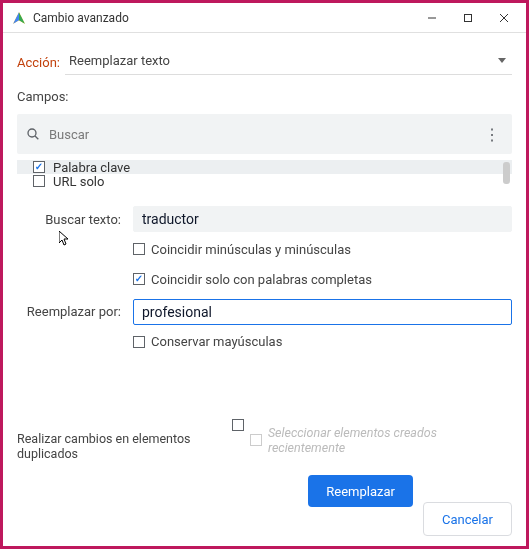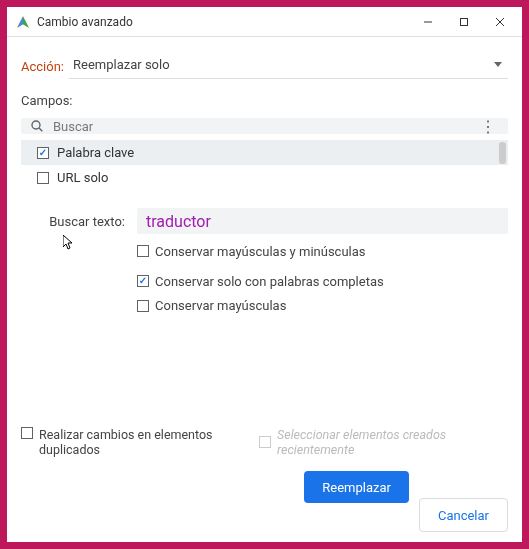--- a/index.html
+++ b/index.html
@@ -1,71 +1,71 @@
 <!DOCTYPE html>
 <html><head>
 <meta charset="utf-8">
 <style>
   * { box-sizing: border-box; margin: 0; padding: 0; font-family: "Segoe UI", Roboto, Arial, sans-serif; }
   body { background: #f0f0f0; width: 529px; height: 549px; overflow: hidden; }
-  .window { background: #fff; width: 529px; height: 549px; border: 7px solid #be185d; display: flex; flex-direction: column; }
+  .window { background: #fff; width: 529px; height: 549px; border: 3px solid #be185d; display: flex; flex-direction: column; }
 
   .titlebar { display: flex; align-items: center; height: 30px; padding: 0 4px; border-bottom: 1px solid #e0e0e0; }
   .titlebar .logo { width: 16px; height: 16px; margin-left: 4px; margin-right: 6px; display:inline-flex; align-items:center; justify-content:center;}
   .titlebar .title { font-size: 12px; color: #333; flex: 1; }
   .titlebar .winbtn { width: 36px; height: 28px; display: inline-flex; align-items: center; justify-content: center; color: #555; font-size: 12px; cursor: pointer; }
 
   .content { flex: 1; padding: 12px 14px 10px 14px; display: flex; flex-direction: column; position: relative; }
 
   .row { display: flex; align-items: center; margin-bottom: 10px; }
   .lbl { font-size: 13px; color: #c2410c; }
 
   .action-row { margin-top: 4px; margin-bottom: 14px; }
   .action-row .lbl { width: 48px; }
   .action-select { flex: 1; display: flex; align-items: center; justify-content: space-between; padding: 4px 6px 6px 4px; border-bottom: 1px solid #ddd; cursor: pointer; }
   .action-select .val { font-size: 13px; color: #444; }
   .caret { width: 0; height: 0; border-left: 4px solid transparent; border-right: 4px solid transparent; border-top: 5px solid #666; }
 
   .campos-lbl { font-size: 13px; color: #444; margin-bottom: 10px; }
 
-  .search-row { display: flex; align-items: center; background: #f1f3f4; height: 16px; border-radius: 2px; padding: 0 8px; }
+  .search-row { display: flex; align-items: center; background: #f1f3f4; height: 40px; border-radius: 2px; padding: 0 8px; }
   .search-row input { flex: 1; background: transparent; border: none; outline: none; font-size: 13px; color: #555; padding-left: 8px; }
   .search-row input::placeholder { color: #7a7a7a; }
   .search-icon { color: #5f6368; display:inline-flex; }
   .kebab { color: #5f6368; font-size: 16px; padding: 0 4px; cursor:pointer; letter-spacing:0; }
 
   .list-area { position: relative; margin-top: 6px; }
-  .list-row { display: flex; align-items: center; font-size: 13px; color: #333; padding: 5px 10px 5px 16px; height: 25px; }
+  .list-row { display: flex; align-items: center; font-size: 13px; color: #333; padding: 5px 10px 5px 16px; height: 14px; }
   .list-row.header { background: #eceff1; }
   .list-row .chk { margin-right: 8px; cursor:pointer; }
   .scroll-ind { position: absolute; right: 2px; top: 2px; width: 7px; height: 22px; background: #ccc; border-radius: 3px; }
 
   .sel-row { display: flex; align-items: center; margin-top: 8px; font-size: 13px; color: #444; }
   .sel-row .count { margin-right: 14px; }
   .sel-row label { display: inline-flex; align-items: center; cursor: pointer; }
 
   .cursor-arrow { position: absolute; left: 56px; top: 198px; font-size: 14px; color: #000; pointer-events:none;}
 
   .form-row { display: flex; align-items: center; margin-top: 6px; }
   .form-row.first { margin-top: 18px; }
   .form-lbl { width: 116px; text-align: right; font-size: 13px; color: #444; padding-right: 12px; }
-  .form-input { flex: 1; background: #f1f3f4; border: 1px solid #f1f3f4; border-radius: 2px; height: 26px; padding: 0 8px; font-size: 16px; color: #a21caf; outline: none; }
+  .form-input { flex: 1; background: #f1f3f4; border: 1px solid #f1f3f4; border-radius: 2px; height: 26px; padding: 0 8px; font-size: 14px; color: #0f172a; outline: none; }
   .form-input.active { border: 1px solid #1a73e8; background: #fff; }
 
   .opt-row { margin-left: 116px; margin-top: 8px; }
   .opt-row label { font-size: 13px; color: #444; display: inline-flex; align-items: center; cursor: pointer; }
 
   .chkbox { width:12px; height:12px; border:1px solid #5f6368; display:inline-flex; align-items:center; justify-content:center; font-size:10px; line-height:1; color:#1a73e8; flex-shrink:0; background:#fff;}
   .chkbox.checked { color:#1a73e8; }
   .chkbox.checked::after{ content:"✓"; font-weight:bold; font-size:10px;}
 
   .spacer { flex: 1; }
 
   .bottom-opts { display: flex; align-items: center; font-size: 12.5px; color: #444; margin-bottom: 14px; }
-  .bottom-opts .left-opt { display: inline-flex; align-items: flex-start; cursor:pointer;}
+  .bottom-opts .left-opt { display: inline-flex; align-items: flex-end; cursor:pointer;flex-direction:column;}
   .bottom-opts .left-opt .chkbox { margin-right:6px;}
   .bottom-opts .right-opt { margin-left: auto; display: inline-flex; align-items: center; color: #bbb; cursor: default; font-style: italic;}
   .bottom-opts .right-opt .chkbox { border-color:#ccc; margin-right:6px;}
 
   .button-row { display: flex; justify-content: flex-end; gap: 10px; }
   .btn { height: 32px; padding: 16px 18px; font-size: 13px; border-radius: 4px; cursor: pointer; border: none; display:inline-flex; align-items:center; justify-content:center;}
   .btn-primary { background: #1a73e8; color: #fff; }
   .btn-secondary { background: #fff; color: #1a73e8; border: 1px solid #dadce0; margin-top: 27px; }
 </style>
 </head>
@@ -98,21 +98,21 @@
           <line x1="9" y1="1" x2="1" y2="9" stroke="#333" stroke-width="1"></line>
         </svg>
     </span>
   </div>
 
   <div class="content">
 
     <div class="row action-row">
       <span class="lbl">Acción:</span>
       <div class="action-select">
-        <span class="val">Reemplazar solo</span>
+        <span class="val">Reemplazar texto</span>
         <span class="caret"></span>
       </div>
     </div>
 
     <div class="campos-lbl">Campos:</div>
 
     <div class="search-row">
       <span class="search-icon">
         <svg width="16" height="16" viewBox="0 0 24 24" fill="none" stroke="#5f6368" stroke-width="2">
             <circle cx="10.5" cy="10.5" r="6"></circle>
@@ -143,30 +143,34 @@
     </span>
 
     <div class="form-row first">
       <span class="form-lbl">Buscar texto:</span>
       <input class="form-input" value="traductor" style="">
     </div>
 
     <div class="opt-row">
       <label>
         <span class="chkbox" style="margin-right:6px;"></span>
-        <span>Conservar mayúsculas y minúsculas</span>
+        <span>Coincidir minúsculas y minúsculas</span>
       </label>
     </div>
     <div class="opt-row">
       <label>
         <span class="chkbox checked" style="margin-right:6px;"></span>
-        <span>Conservar solo con palabras completas</span>
+        <span>Coincidir solo con palabras completas</span>
       </label>
     </div>
 
+    <div class="form-row" style="margin-top:12px;">
+      <span class="form-lbl">Reemplazar por:</span>
+      <input class="form-input active" value="profesional" style="">
+    </div>
 
     <div class="opt-row">
       <label>
         <span class="chkbox" style="margin-right:6px;"></span>
         <span>Conservar mayúsculas</span>
       </label>
     </div>
 
     <div class="spacer"></div>
 

